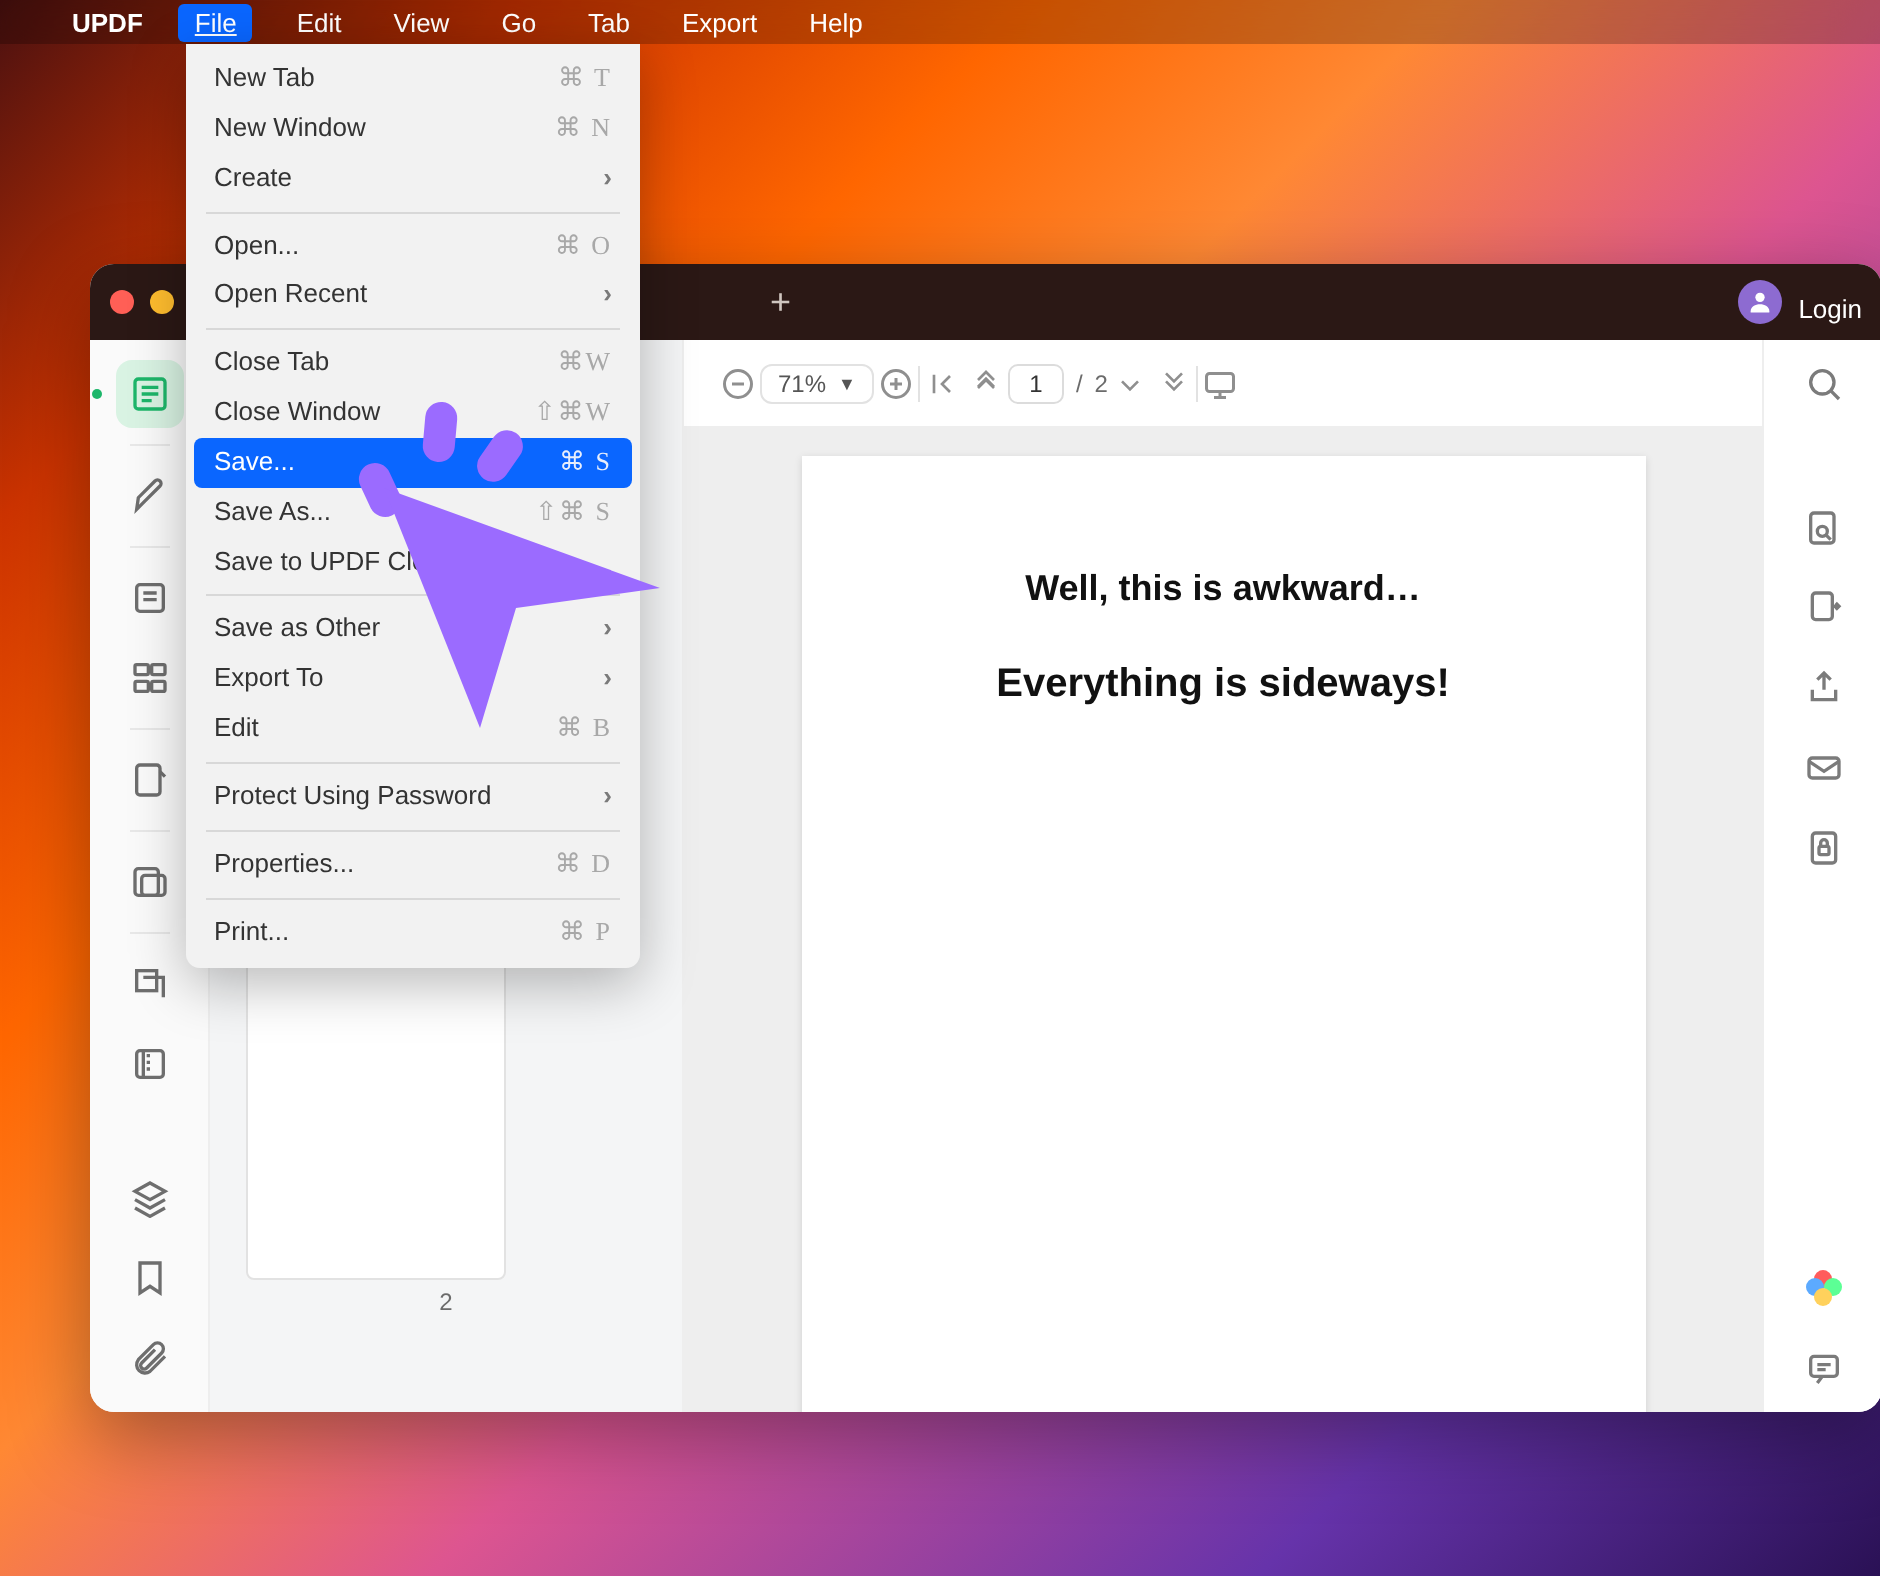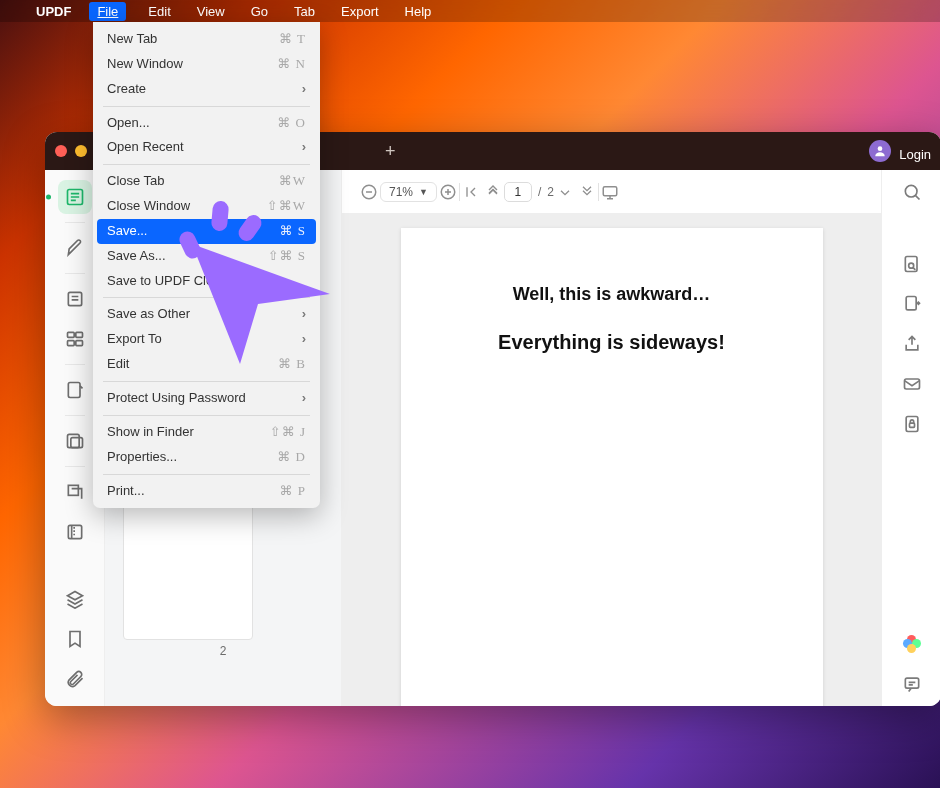--- a/index.html
+++ b/index.html
@@ -173,24 +173,20 @@
   <div class="mi">
       <span>Edit</span>
       <span class="sc">⌘ B</span>
     </div>
   <div class="sep"></div>
   <div class="mi sub">
       <span>Protect Using Password</span>
     </div>
   <div class="sep"></div>
   <div class="mi">
-      <span>Show in Finder</span>
-      <span class="sc">⇧⌘ J</span>
-    </div>
-  <div class="mi">
       <span>Properties...</span>
       <span class="sc">⌘ D</span>
     </div>
   <div class="sep"></div>
   <div class="mi">
       <span>Print...</span>
       <span class="sc">⌘ P</span>
     </div>
 </div>
 

